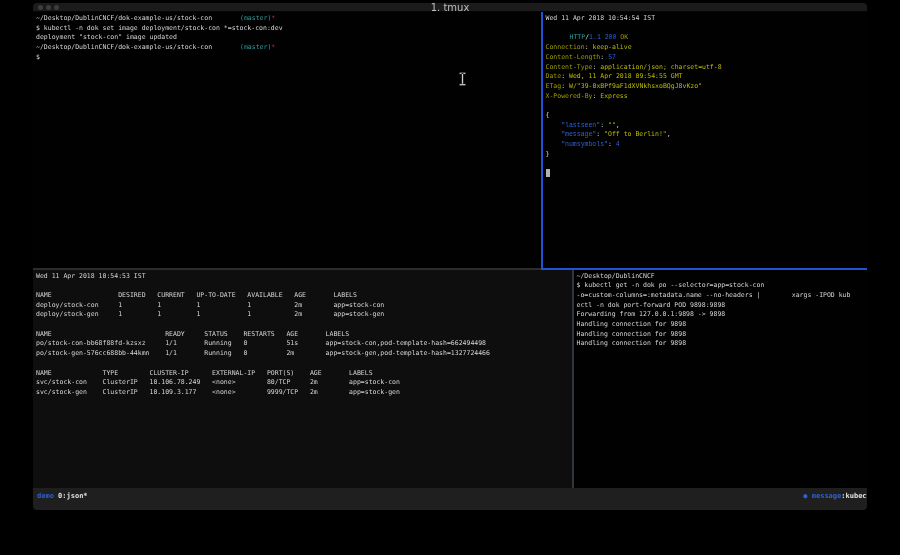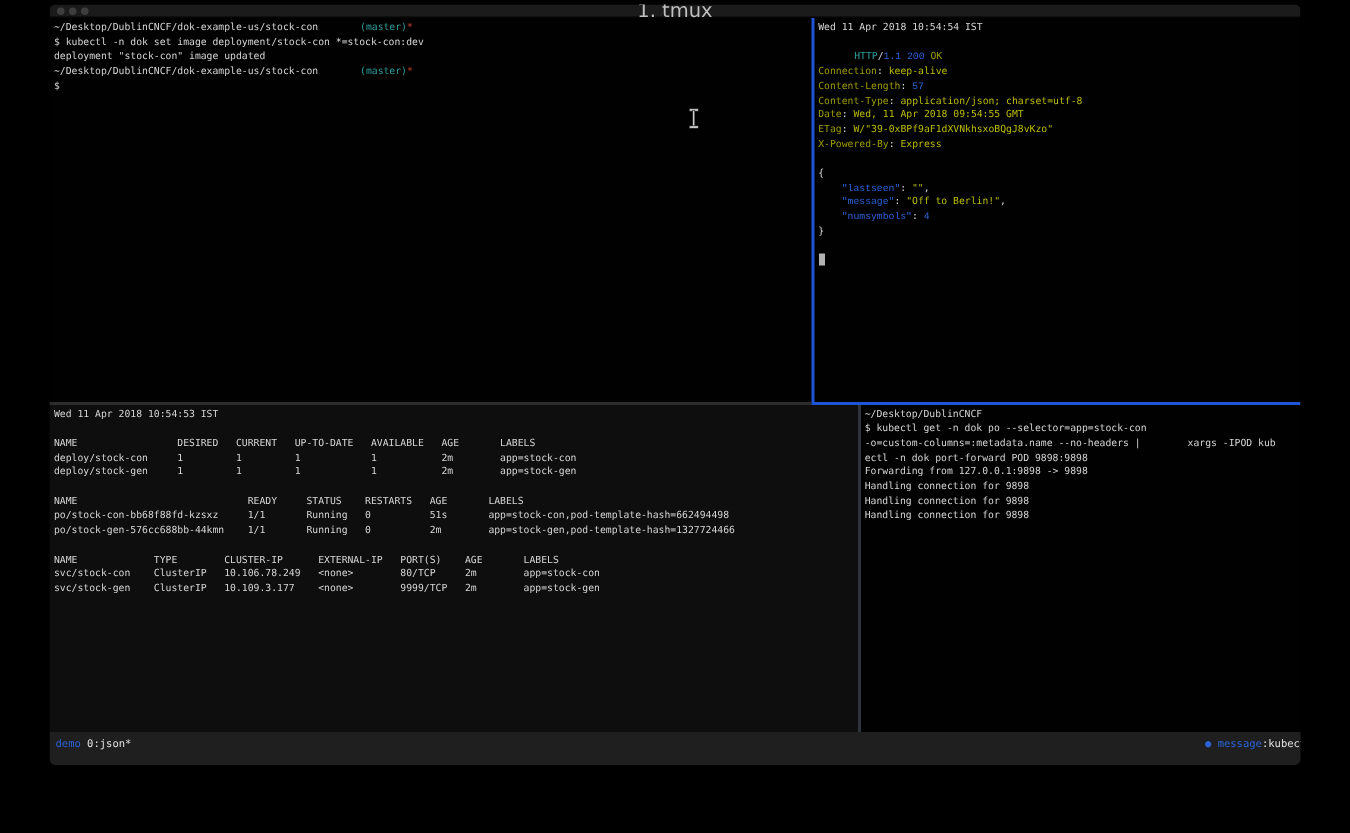--- a/index.html
+++ b/index.html
@@ -13,21 +13,21 @@
   }
 
   .titlebar {
     position:absolute; top:0; left:0; right:0; height:9px;
     background:#1b1b1b; border-bottom:1px solid #050505;
   }
   .dots { position:absolute; left:5px; top:2px; display:flex; gap:3px; }
   .dot { width:5px; height:5px; border-radius:50%; background:#3e3e3e; }
   .title {
     position:absolute; width:100%; text-align:center; top:0;
-    font-size:13px; line-height:9px; color:#bfbfbf;
+    font-size:10px; line-height:9px; color:#bfbfbf;
     font-family:"DejaVu Sans", sans-serif;
   }
 
   .pane {
     position:absolute; overflow:hidden; white-space:pre;
     font-size:6.5px; line-height:9.7px; padding:2px 0 0 3px;
     color:var(--fg);
   }
   .pane .line { min-height:9.7px; }
   #pane-top-left    { left:0;       top:9px;     width:508px;   height:256px; background:#010101; }
@@ -48,21 +48,21 @@
   .c-olive { color:var(--olive); }
   .c-yellow { color:var(--yellow); }
 
   .block-cursor {
     display:inline-block; width:4px; height:8px;
     background:#b2b2b2; vertical-align:middle;
   }
 
   .statusbar {
     position:absolute; left:0; top:485px; width:846px; height:22px;
-    background:#1f1f1f; font-size:7px; font-weight:normal;
+    background:#1f1f1f; font-size:7px; font-weight:bold;
     display:flex; justify-content:space-between;
     padding:3px 4px 0 4px; white-space:pre;
   }
   .statusbar .left, .statusbar .right { display:flex; gap:0; line-height:10px; }
   .sb-session { color:var(--blue); }
   .sb-window { color:#e2e2e2; }
   .sb-kube-icon { color:var(--blue); }
   .sb-kube-ctx { color:var(--blue); }
   .sb-kube-ns { color:#e2e2e2; }
 

